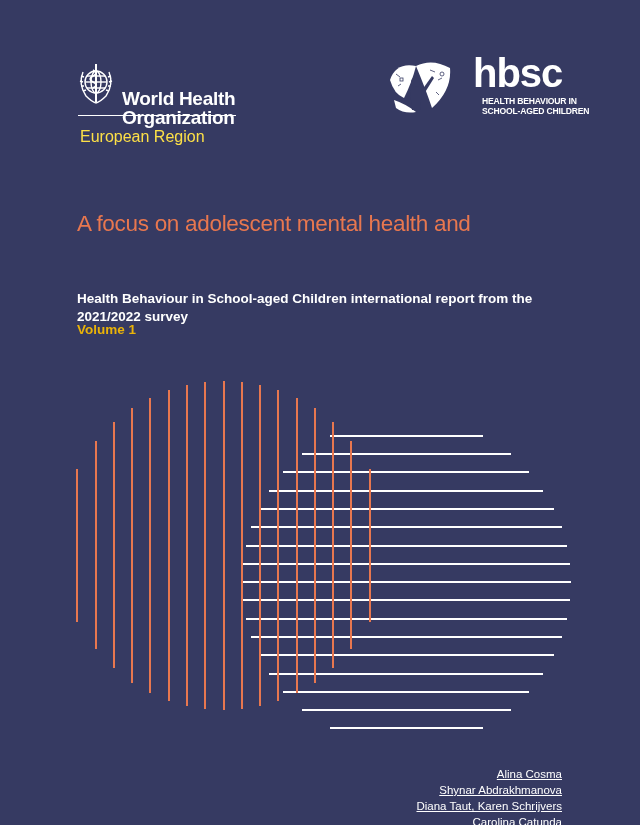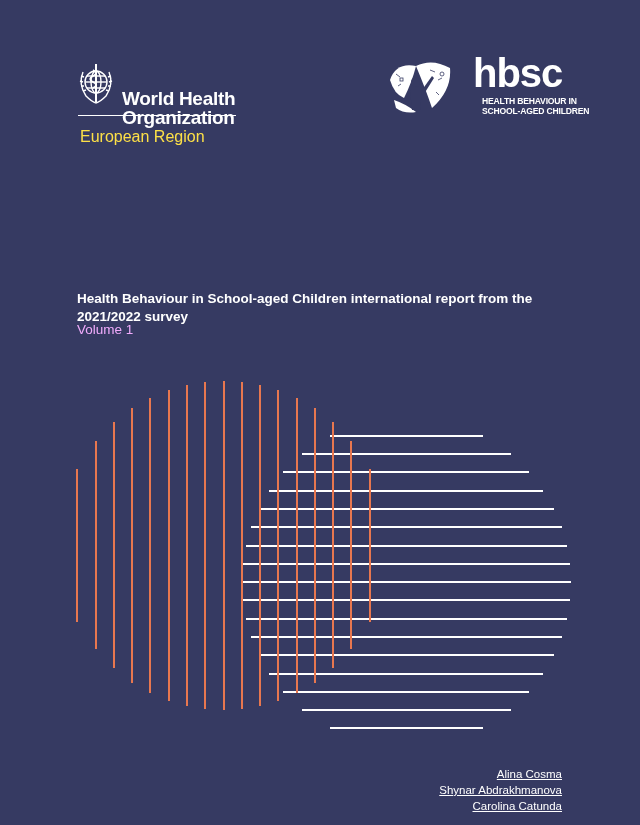--- a/index.html
+++ b/index.html
@@ -10,21 +10,21 @@
   #who-name { left: 122px; top: 64px; color: #ffffff; font-weight: bold; font-size: 19px; line-height: 19px; letter-spacing: -0.3px; margin-top: 25px; }
   #who-rule { left: 78px; top: 115px; width: 158px; height: 1px; background: #ffffff; }
   #who-region { left: 80px; top: 121px; color: #fde047; font-size: 16px; line-height: 18px; margin-top: 7px; }
   
   #hbsc-emblem { left: 386px; top: 60px; width: 70px; height: 56px; }
   #hbsc-word { left: 473px; top: 52px; color: #ffffff; font-weight: bold; font-size: 40px; line-height: 42px; letter-spacing: -1px; }
   #hbsc-sub { left: 462px; top: 96px; color: #ffffff; font-weight: bold; font-size: 8.6px; line-height: 10px; letter-spacing: -0.2px; margin-left: 20px; }
   
   #title { left: 77px; top: 210px; width: 500px; color: #e8774f; font-size: 22.5px; line-height: 28px; letter-spacing: -0.3px; }
   #subtitle { left: 77px; top: 290px; width: 490px; color: #ffffff; font-weight: bold; font-size: 13.5px; line-height: 18px; }
-  #volume { left: 77px; top: 321px; color: #f0abfc; font-weight: normal; font-size: 13.5px; line-height: 18px; }
+  #volume { left: 77px; top: 321px; color: #eab308; font-weight: bold; font-size: 13.5px; line-height: 18px; }
   #graphic { left: 0; top: 0; width: 640px; height: 825px; pointer-events: none; }
   #authors { right: 78px; top: 766px; text-align: right; color: #ffffff; font-size: 11.5px; line-height: 16px; }
   #authors div { white-space: nowrap; text-decoration: underline; }
 </style>
 </head>
 <body>
 
 <div>
   <svg id="who-emblem" class="abs" viewBox="0 0 40 46">
     <g fill="none" stroke="#ffffff" stroke-width="1.4">
@@ -64,20 +64,21 @@
     </g>
   </svg>
   <div id="hbsc-word" class="abs">hbsc</div>
   <div id="hbsc-sub" class="abs">
     <div>HEALTH BEHAVIOUR IN</div>
     <div>SCHOOL-AGED CHILDREN</div>
   </div>
 </div>
 
 <div id="title" class="abs">
+  <div>A focus on adolescent mental health and</div>
 </div>
 <div id="subtitle" class="abs">
   <div>Health Behaviour in School-aged Children international report from the</div>
   <div>2021/2022 survey</div>
 </div>
 <div id="volume" class="abs">Volume 1</div>
 
 <svg id="graphic" class="abs" viewBox="0 0 640 825">
   <g stroke="#ffffff" stroke-width="2" stroke-linecap="butt">
     <line x1="330" y1="436" x2="483" y2="436"></line>
@@ -115,14 +116,15 @@
     <line x1="315" y1="408" x2="315" y2="683"></line>
     <line x1="333" y1="422" x2="333" y2="668"></line>
     <line x1="351" y1="441" x2="351" y2="649"></line>
     <line x1="370" y1="469" x2="370" y2="622"></line>
   </g>
 </svg>
 
 <div id="authors" class="abs">
   <div>Alina Cosma</div>
   <div>Shynar Abdrakhmanova</div>
+  <div>Diana Taut, Karen Schrijvers</div>
   <div>Carolina Catunda</div>
 </div>
 
 </body></html>

